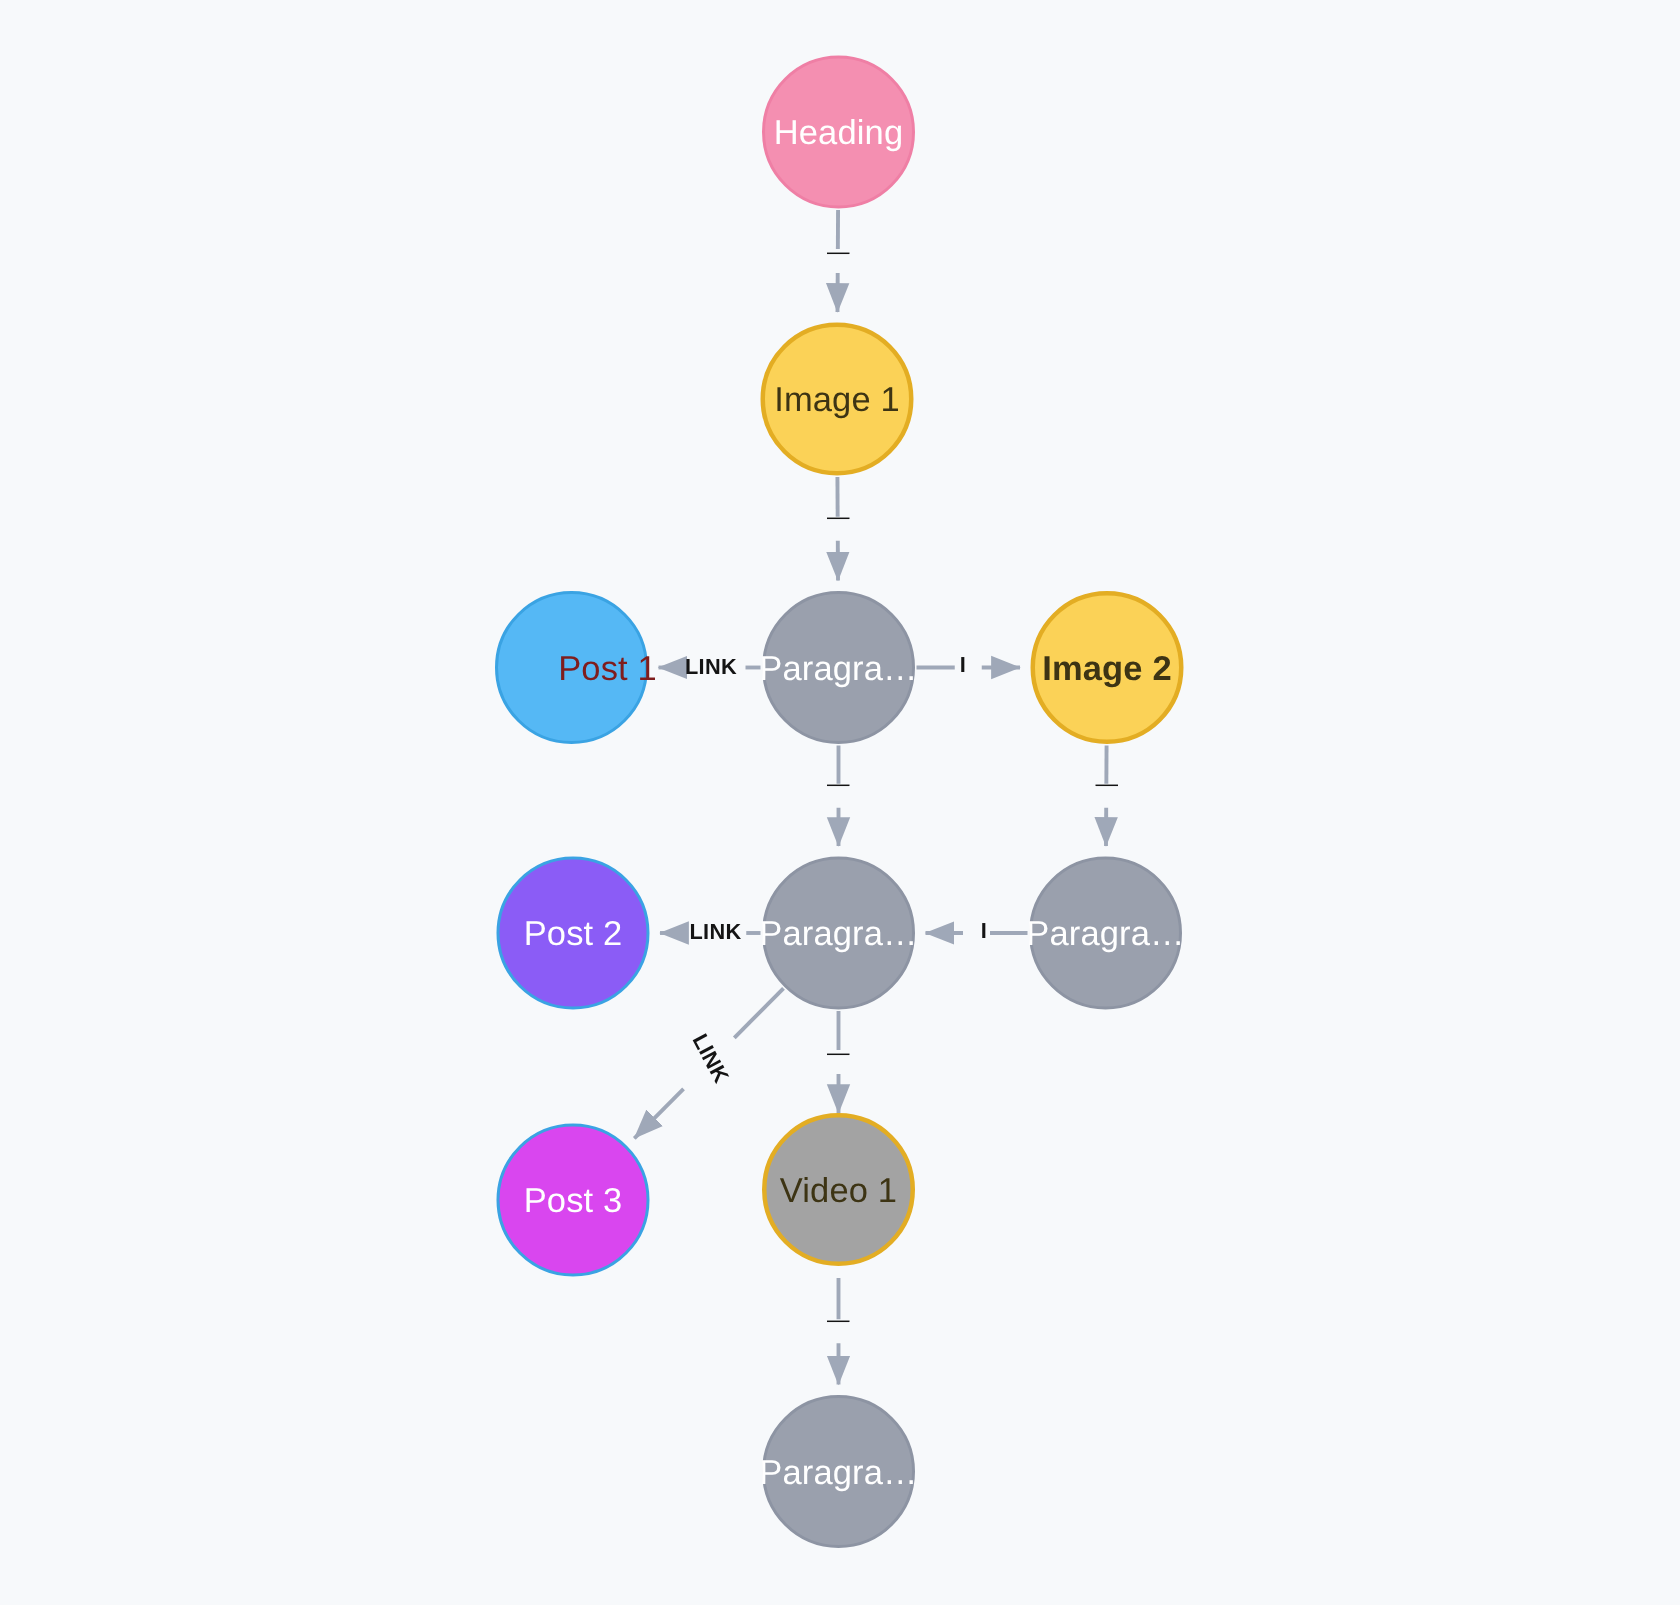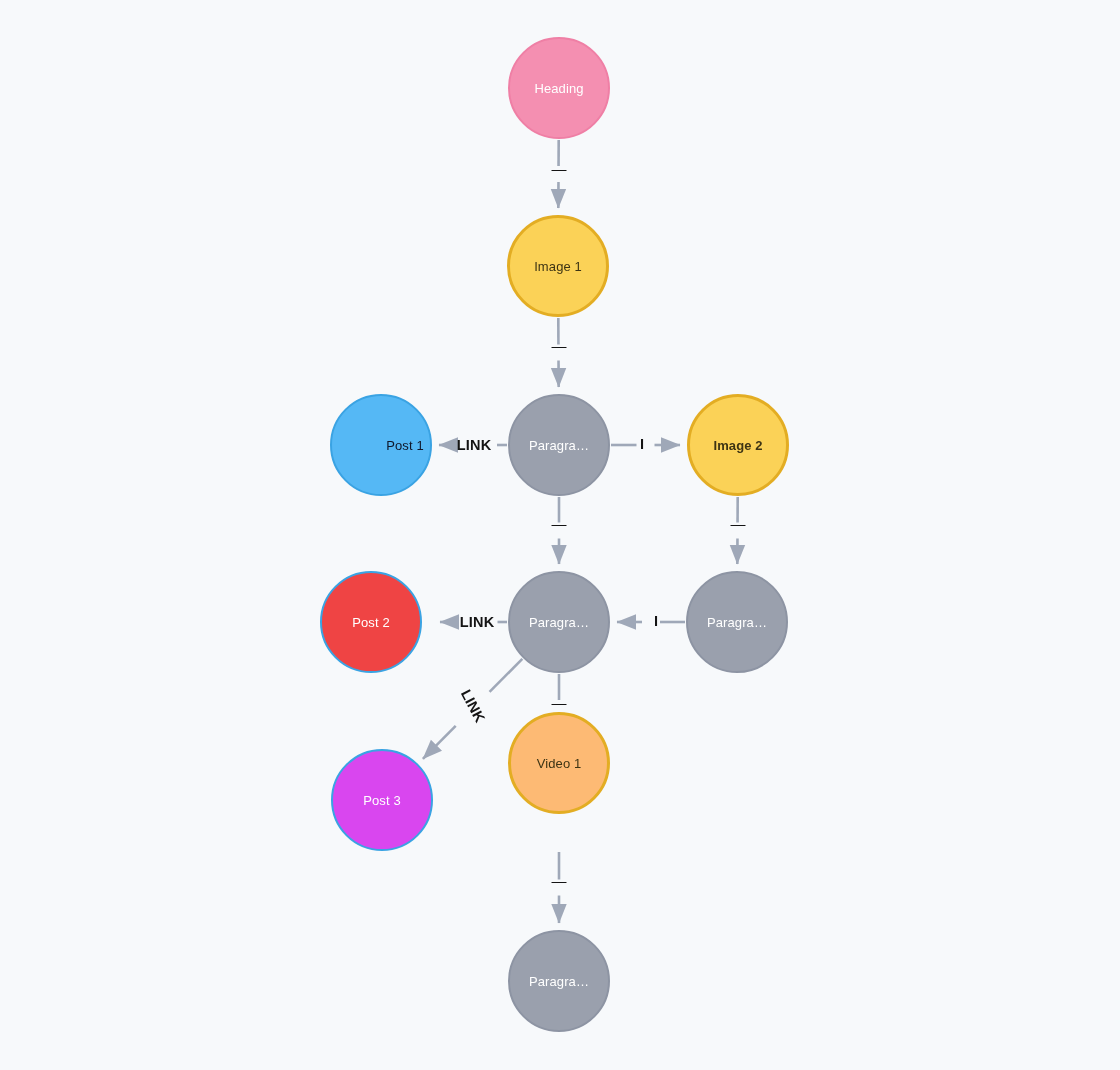--- a/index.html
+++ b/index.html
@@ -30,21 +30,21 @@
   .graph-node {
     position: absolute;
     border-radius: 50%;
     box-sizing: border-box;
     display: flex;
     align-items: center;
     justify-content: center;
     border-style: solid;
   }
   .node-label {
-    font-size: 13px;
+    font-size: 23px;
     line-height: 1;
     white-space: nowrap;
     text-align: center;
     letter-spacing: 0.1px;
   }
   .edge-label {
     position: absolute;
     font-size: 14.5px;
     font-weight: 700;
     color: #141414;
@@ -109,37 +109,37 @@
       <div class="graph-node" style="left: 508px; top: 37px; width: 102px; height: 102px; background: rgb(244, 143, 177); border-color: rgb(239, 127, 165); border-width: 2px;">
         <span class="node-label" style="color: rgb(255, 255, 255);">Heading</span>
       </div>
       <div class="graph-node" style="left: 507px; top: 215px; width: 102px; height: 102px; background: rgb(251, 210, 87); border-color: rgb(227, 173, 35); border-width: 3px;">
         <span class="node-label" style="color: rgb(61, 52, 20);">Image 1</span>
       </div>
       <div class="graph-node" style="left: 508px; top: 394px; width: 102px; height: 102px; background: rgb(154, 160, 173); border-color: rgb(141, 148, 163); border-width: 2px;">
         <span class="node-label" style="color: rgb(255, 255, 255);">Paragra…</span>
       </div>
       <div class="graph-node" style="left: 330px; top: 394px; width: 102px; height: 102px; background: rgb(85, 184, 245); border-color: rgb(58, 163, 227); border-width: 2px;">
-        <span class="node-label" style="color: #0f172a; padding-left: 48px;">Post 1</span>
+        <span class="node-label" style="color: #7f1d1d; padding-left: 48px;">Post 1</span>
       </div>
       <div class="graph-node" style="left: 687px; top: 394px; width: 102px; height: 102px; background: rgb(251, 210, 87); border-color: rgb(227, 173, 35); border-width: 3px;">
         <span class="node-label" style="color: rgb(61, 52, 20); font-weight: bold;">Image 2</span>
       </div>
       <div class="graph-node" style="left: 508px; top: 571px; width: 102px; height: 102px; background: rgb(154, 160, 173); border-color: rgb(141, 148, 163); border-width: 2px;">
         <span class="node-label" style="color: rgb(255, 255, 255);">Paragra…</span>
       </div>
-      <div class="graph-node" style="left: 320px; top: 571px; width: 102px; height: 102px; background: #ef4444; border-color: rgb(58, 163, 227); border-width: 2px;">
+      <div class="graph-node" style="left: 331px; top: 571px; width: 102px; height: 102px; background: #8b5cf6; border-color: rgb(58, 163, 227); border-width: 2px;">
         <span class="node-label" style="color: rgb(255, 255, 255);">Post 2</span>
       </div>
       <div class="graph-node" style="left: 686px; top: 571px; width: 102px; height: 102px; background: rgb(154, 160, 173); border-color: rgb(141, 148, 163); border-width: 2px;">
         <span class="node-label" style="color: rgb(255, 255, 255);">Paragra…</span>
       </div>
       <div class="graph-node" style="left: 331px; top: 749px; width: 102px; height: 102px; background: #d946ef; border-color: rgb(58, 163, 227); border-width: 2px;">
         <span class="node-label" style="color: rgb(255, 255, 255);">Post 3</span>
       </div>
-      <div class="graph-node" style="left: 508px; top: 712px; width: 102px; height: 102px; background: #fdba74; border-color: rgb(227, 173, 35); border-width: 3px;">
+      <div class="graph-node" style="left: 508px; top: 742px; width: 102px; height: 102px; background: #a3a3a3; border-color: rgb(227, 173, 35); border-width: 3px;">
         <span class="node-label" style="color: rgb(61, 52, 20);">Video 1</span>
       </div>
       <div class="graph-node" style="left: 508px; top: 930px; width: 102px; height: 102px; background: rgb(154, 160, 173); border-color: rgb(141, 148, 163); border-width: 2px;">
         <span class="node-label" style="color: rgb(255, 255, 255);">Paragra…</span>
       </div>
     </div>
 </div>
 
 </body></html>

